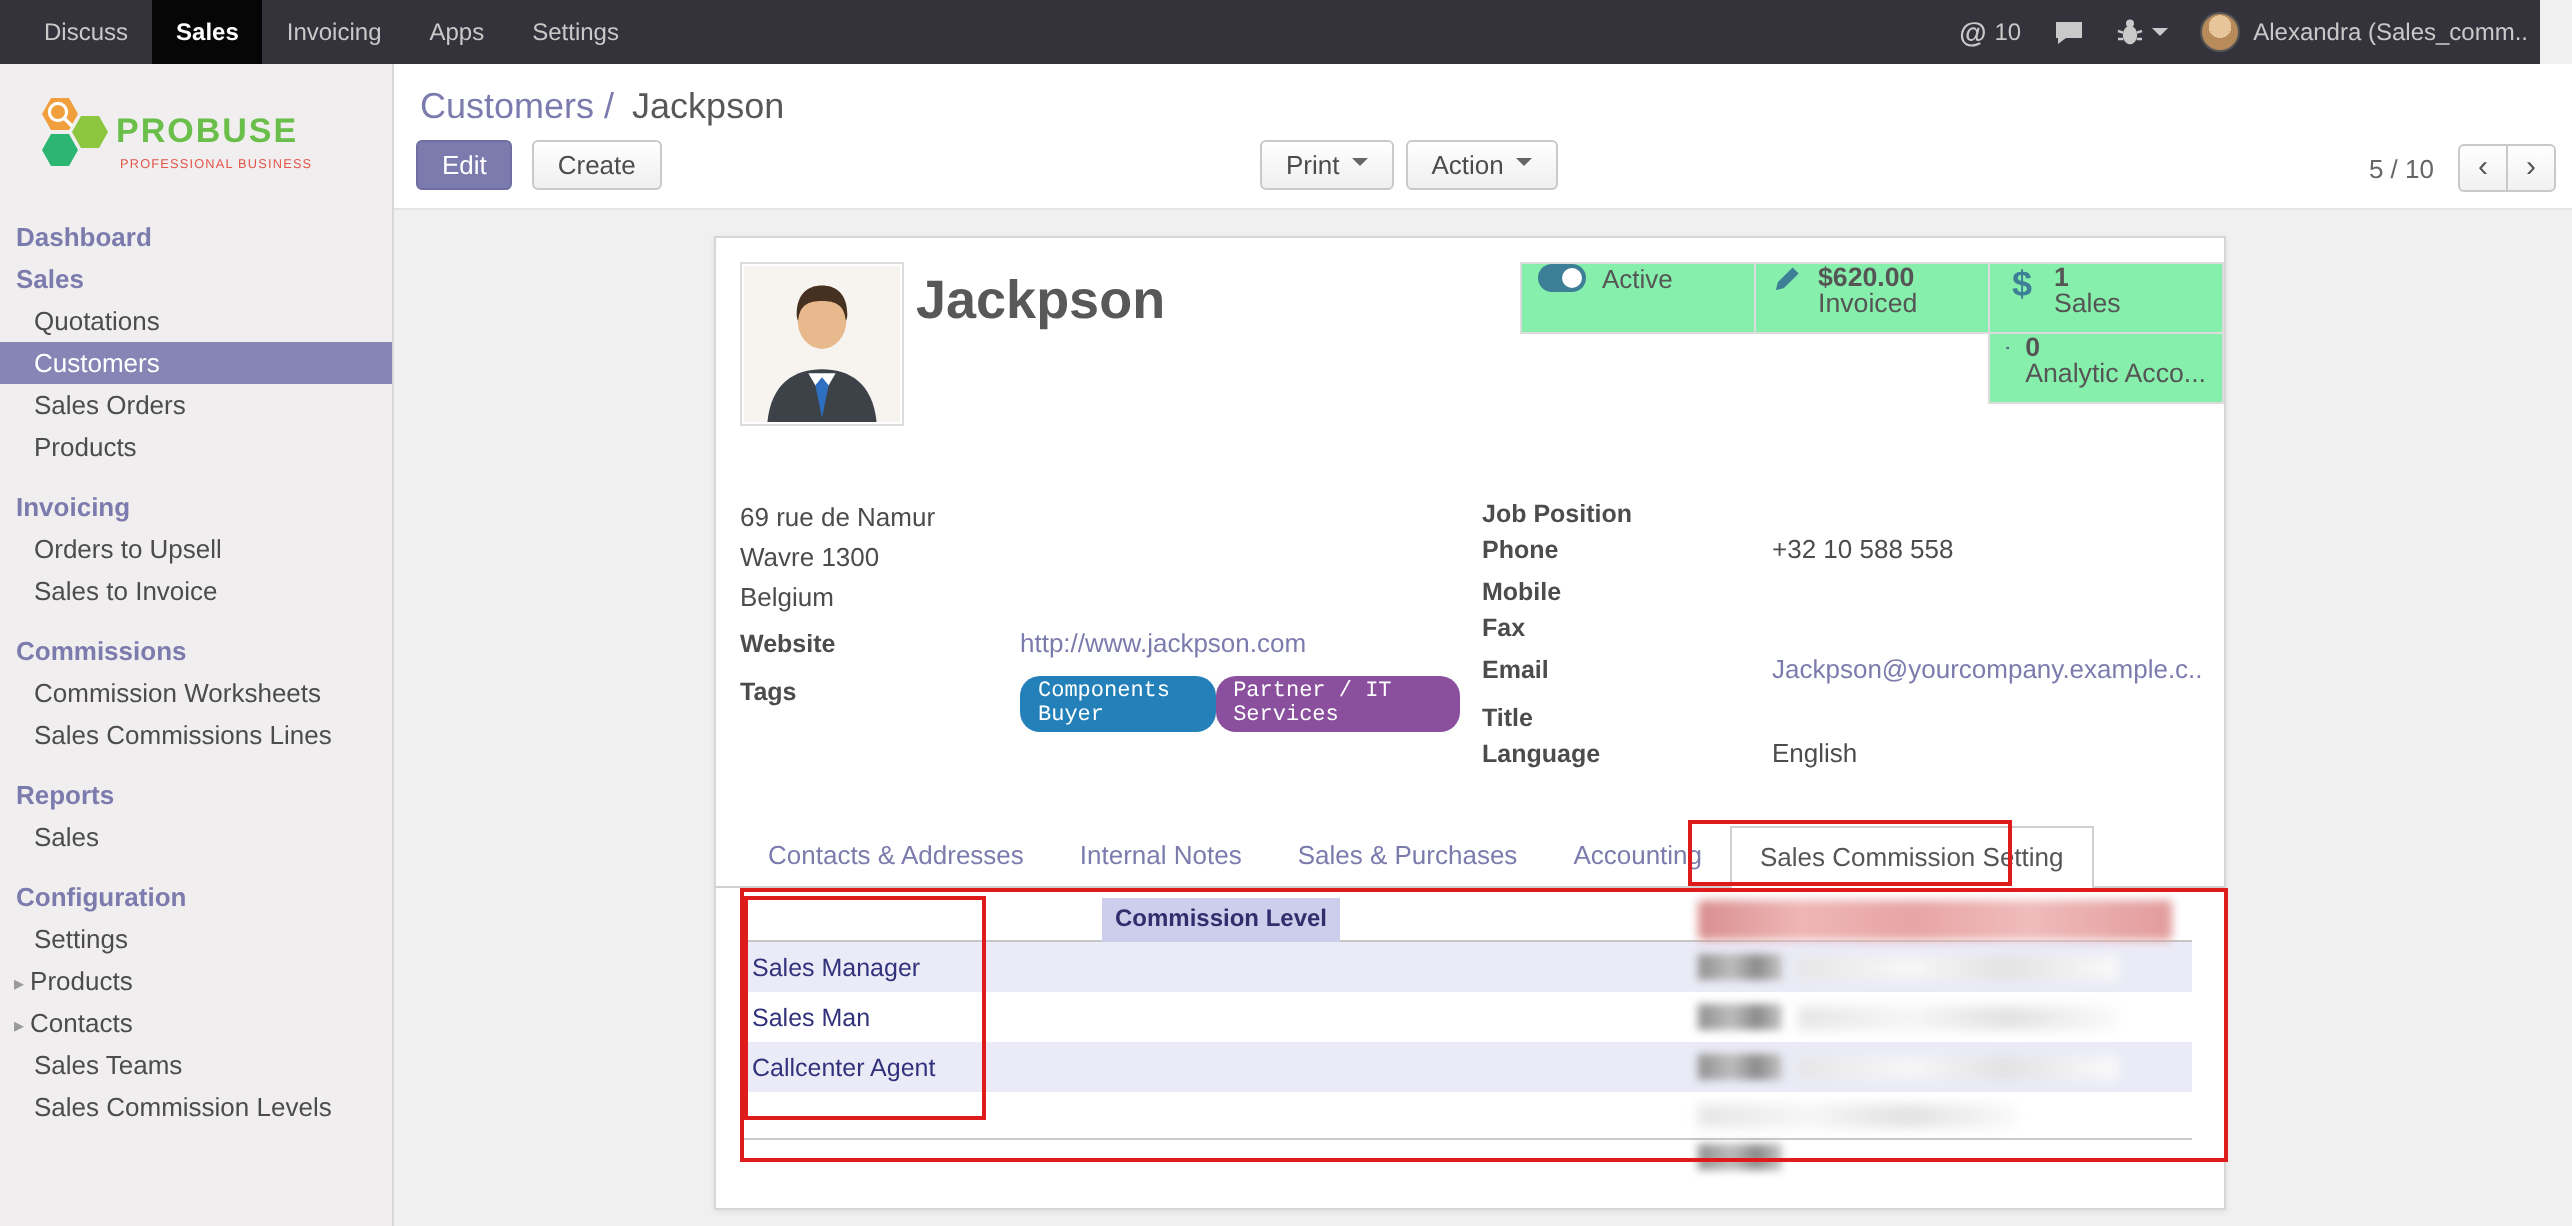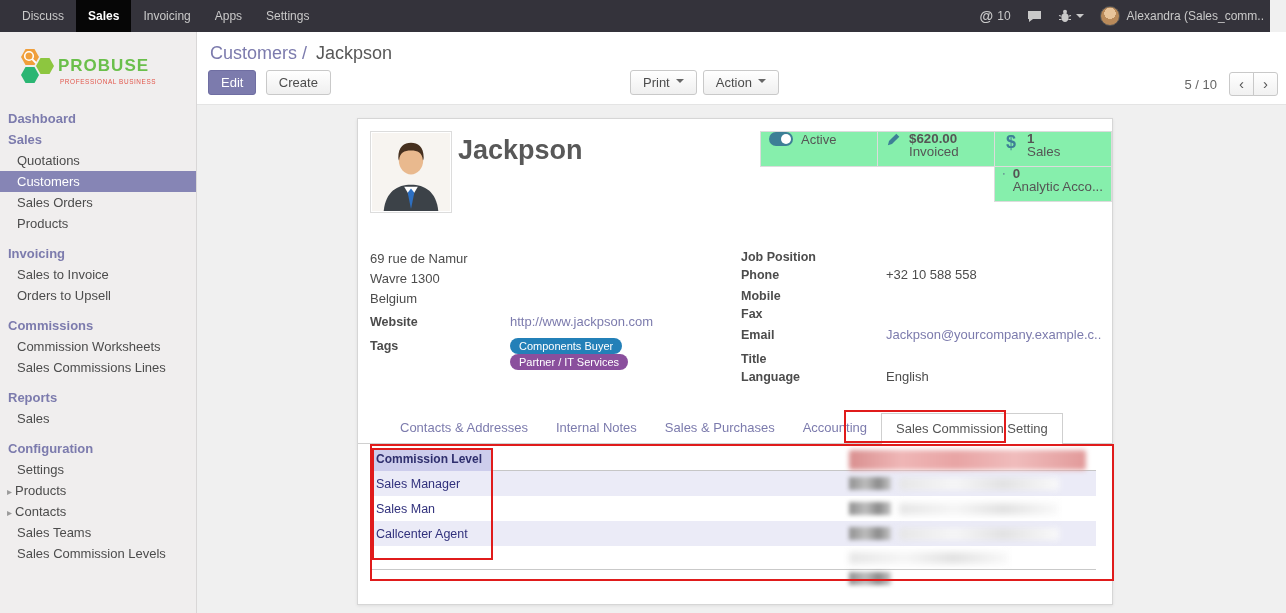--- a/index.html
+++ b/index.html
@@ -75,38 +75,38 @@
   .fields { position:absolute; left:12px; right:10px; top:130px; display:flex; font-size:13px; }
   .fcol.left { width:360px; }
   .fcol.right { flex:1; margin-left:11px; }
   .frow { display:flex; margin-bottom:2px; min-height:16px; }
   .frow label { width:140px; flex:0 0 140px; font-weight:bold; font-size:12.5px; color:#4c4c4c; padding-top:1px; }
   .fcol.right .frow label { width:145px; flex:0 0 145px; }
   .fval { flex:1; color:#4c4c4c; }
   .addr-line { line-height:20px; }
   .link { color:#7c7bad; text-decoration:none; cursor:pointer; }
   .frow.mb-s { margin-bottom:5px; } .frow.mb-m { margin-bottom:8px; }
-  .tags-wrap { display:flex; flex-direction:column; align-items:flex-start; gap:0; }
+  .tags-wrap { display:flex; align-items:flex-start; gap:0;font-family:Liberation Mono, monospace; }
   .tag { display:inline-block; color:#fff; font-size:11px; padding:2px 9px; border-radius:10px; cursor:pointer; }
   .tag-blue { background:#2380b8; }
   .tag-purple { background:#8a4f9d; }
 
   
   .tabbar-line { position:absolute; left:0; right:0; top:324px; height:1px; background:#d0d0d0; }
-  .tabs { position:absolute; left:28px; top:294px; display:flex; z-index:2; }
+  .tabs { position:absolute; left:12px; top:294px; display:flex; z-index:2; }
   .tab { padding:7px 14px; font-size:13px; color:#7c7bad; cursor:pointer; white-space:nowrap; }
   .tab.active { background:#fff; border:1px solid #cfcfcf; border-bottom:none; color:#555; padding-bottom:9px; }
 
   
   .ctable { position:absolute; left:14px; right:16px; top:330px; font-size:12.5px; }
   .trow { display:flex; align-items:center; }
   .c1 { width:477px; flex:0 0 477px; padding-left:4px; color:#31317c; }
   .c2 { flex:1; display:flex; align-items:center; }
   .thead { height:22px; border-bottom:1px solid #c6c6c6; }
-  .thead .c1 { padding-left:0; }
+  .thead .c1 { padding-left:0;text-align:center; }
   .hl { display:inline-block; width:119px; background:#cdcdec; color:#2f2f6e; font-weight:bold;
         font-size:12px; padding:3px 4px; height:22px; }
   .r { height:25px; }
   .r.odd { background:#ebebf7; }
   .r-empty { height:24px; border-bottom:1px solid #c9c9c9; }
   .tfoot { height:16px; }
   .blur-pink { width:237px; height:20px; border-radius:2px; filter:blur(2.5px);
         background:linear-gradient(90deg,#d98f8f,#efb6b6 22%,#e8a4a4 45%,#f0bcbc 70%,#e29a9a); }
   .blur-gray { width:42px; height:13px; margin-right:8px; filter:blur(2px);
         background:linear-gradient(90deg,#8f8f8f,#bdbdbd 40%,#8a8a8a 70%,#c6c6c6); }
@@ -170,22 +170,22 @@
       </svg>
     </div>
     <nav>
       <div class="side-header">Dashboard</div>
       <div class="side-header">Sales</div>
       <div class="side-item">Quotations</div>
       <div class="side-item active">Customers</div>
       <div class="side-item">Sales Orders</div>
       <div class="side-item">Products</div>
       <div class="side-header gap">Invoicing</div>
+      <div class="side-item">Orders to Upsell</div>
       <div class="side-item">Sales to Invoice</div>
-      <div class="side-item">Orders to Upsell</div>
       <div class="side-header gap">Commissions</div>
       <div class="side-item">Commission Worksheets</div>
       <div class="side-item">Sales Commissions Lines</div>
       <div class="side-header gap">Reports</div>
       <div class="side-item">Sales</div>
       <div class="side-header gap">Configuration</div>
       <div class="side-item">Settings</div>
       <div class="side-item">
         <span class="caret-r">▸</span><span>Products</span>
       </div>

